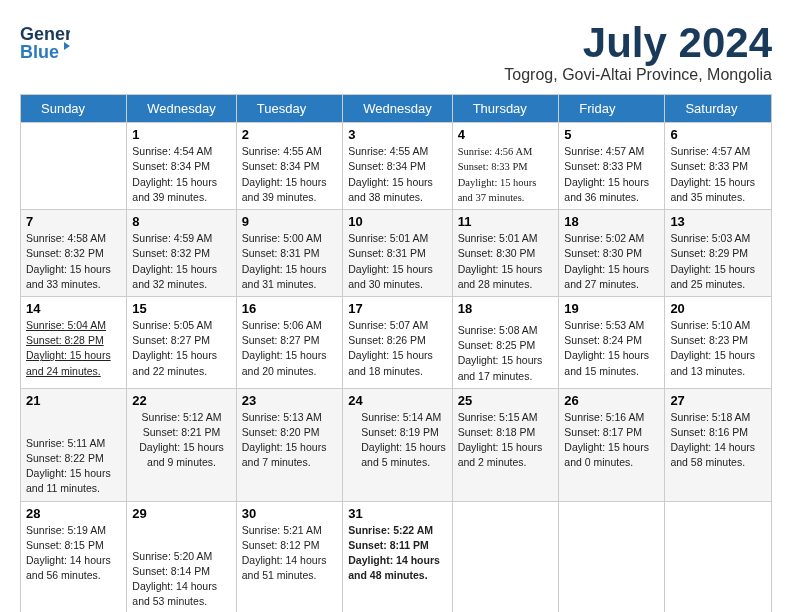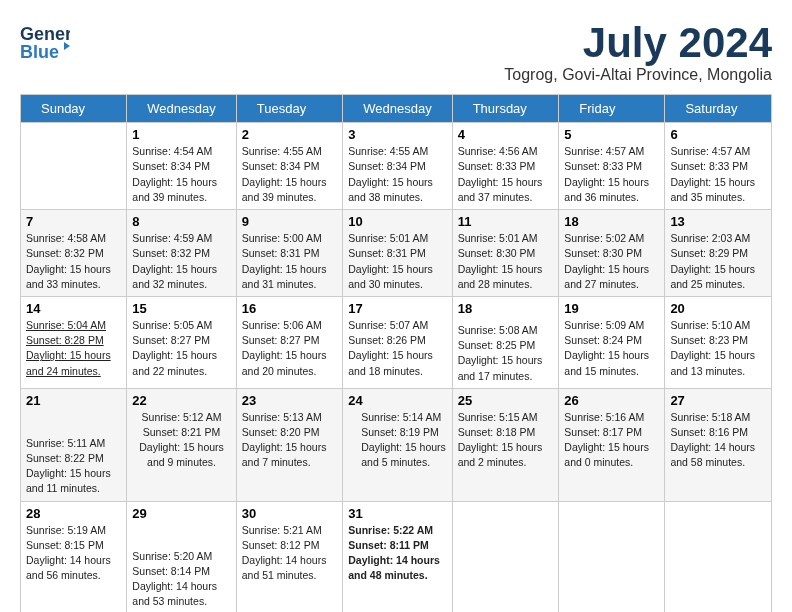--- a/index.html
+++ b/index.html
@@ -125,21 +125,21 @@
         </td>
         <td>
           <span class="day-num">3</span>
           <div class="day-info" style="white-space: pre-line;">Sunrise: 4:55 AM
 Sunset: 8:34 PM
 Daylight: 15 hours
 and 38 minutes.</div>
         </td>
         <td>
           <span class="day-num">4</span>
-          <div class="day-info" style="white-space: pre-line;">Sunrise: 4:56 AM
+          <div class="day-info" style="white-space: pre-line; font-family: Liberation Serif, serif;">Sunrise: 4:56 AM
 Sunset: 8:33 PM
 Daylight: 15 hours
 and 37 minutes.</div>
         </td>
         <td>
           <span class="day-num">5</span>
           <div class="day-info" style="white-space: pre-line;">Sunrise: 4:57 AM
 Sunset: 8:33 PM
 Daylight: 15 hours
 and 36 minutes.</div>
@@ -190,21 +190,21 @@
         </td>
         <td>
           <span class="day-num">18</span>
           <div class="day-info" style="white-space: pre-line;">Sunrise: 5:02 AM
 Sunset: 8:30 PM
 Daylight: 15 hours
 and 27 minutes.</div>
         </td>
         <td>
           <span class="day-num">13</span>
-          <div class="day-info" style="white-space: pre-line;">Sunrise: 2:03 AM
+          <div class="day-info" style="white-space: pre-line;">Sunrise: 5:03 AM
 Sunset: 8:29 PM
 Daylight: 15 hours
 and 25 minutes.</div>
         </td>
       </tr>
       <tr>
         <td>
           <span class="day-num">14</span>
           <div class="day-info" style="white-space: pre-line; text-decoration: underline;">Sunrise: 5:04 AM
 Sunset: 8:28 PM
@@ -234,21 +234,21 @@
         </td>
         <td>
           <span class="day-num">18</span>
           <div class="day-info" style="white-space: pre-line; margin-top: 7px;">Sunrise: 5:08 AM
 Sunset: 8:25 PM
 Daylight: 15 hours
 and 17 minutes.</div>
         </td>
         <td>
           <span class="day-num">19</span>
-          <div class="day-info" style="white-space: pre-line;">Sunrise: 5:09 AM
+          <div class="day-info" style="white-space: pre-line;">Sunrise: 5:53 AM
 Sunset: 8:24 PM
 Daylight: 15 hours
 and 15 minutes.</div>
         </td>
         <td>
           <span class="day-num">20</span>
           <div class="day-info" style="white-space: pre-line;">Sunrise: 5:10 AM
 Sunset: 8:23 PM
 Daylight: 15 hours
 and 13 minutes.</div>

